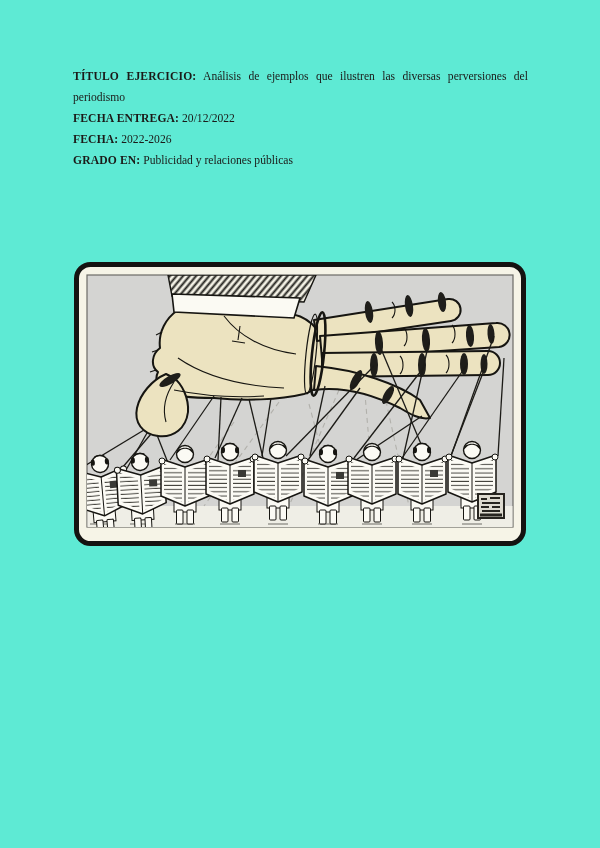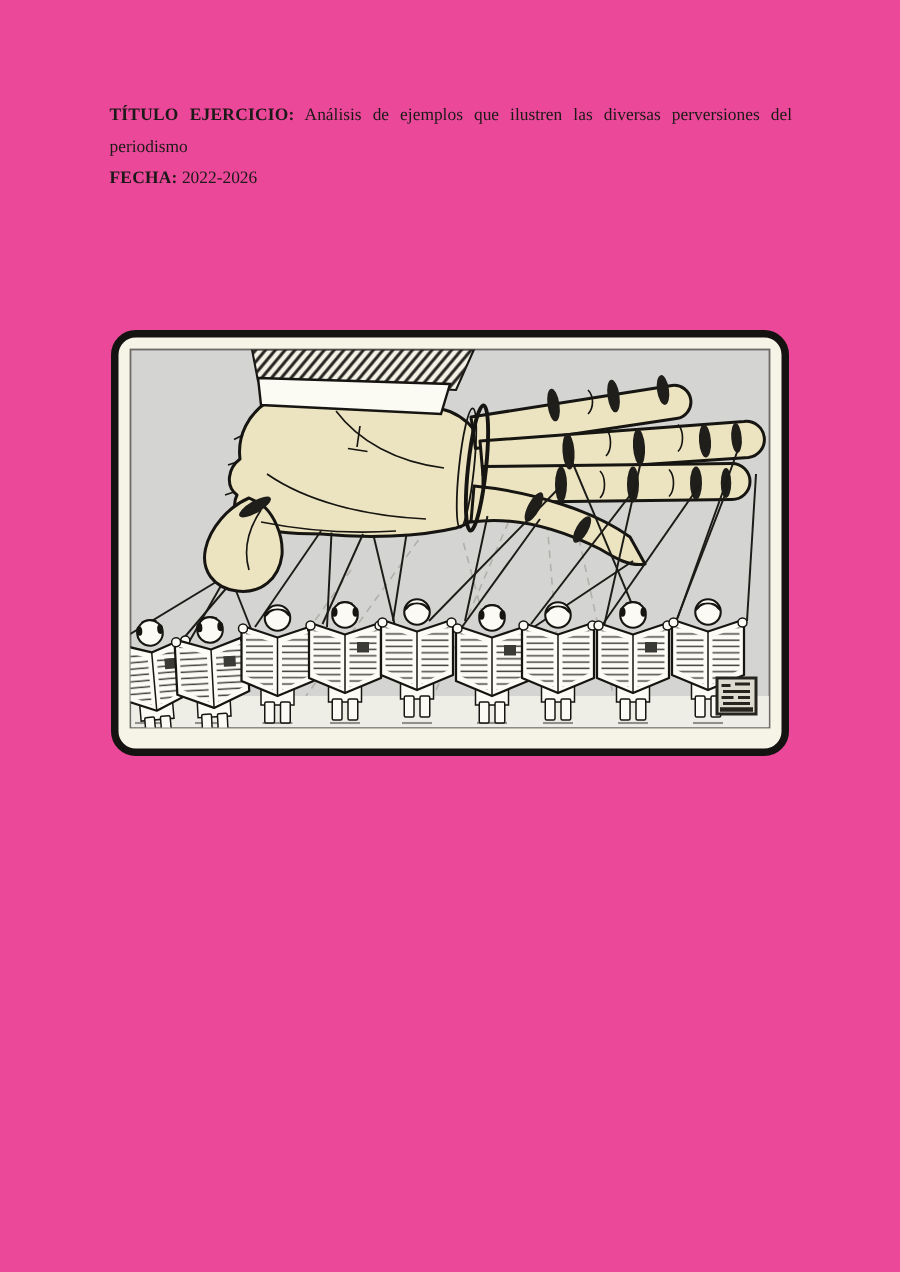--- a/index.html
+++ b/index.html
@@ -1,39 +1,41 @@
 <!DOCTYPE html>
 <html><head>
 <meta charset="utf-8">
 <style>
   html,body{margin:0;padding:0;}
   body{
     width:600px;height:848px;background:#ffffff;overflow:hidden;
     font-family:"Liberation Serif", serif;color:#1b1a18;
   }
-  .page{width:600px;height:848px;position:relative;background:#ec4899;}
+  .page{width:600px;height:848px;position:relative;background:#5eead4;}
   .doc-text{
     padding:66px 72px 0 73px;
     font-size:11.6px;line-height:21px;text-align:justify;
   }
   .doc-text p{margin:0;}
   .fld-label{font-weight:bold;letter-spacing:.15px;}
   figure.cartoon{
     margin:91px 0 0 74px;padding:0;width:452px;height:284px;
   }
   figure.cartoon svg{display:block;}
 </style>
 </head>
 <body>
 
 <div class="page">
 
   <section class="doc-text">
     <p><span class="fld-label">TÍTULO EJERCICIO:</span> <span>Análisis de ejemplos que ilustren las diversas perversiones del periodismo</span></p>
+    <p><span class="fld-label">FECHA ENTREGA:</span> <span>20/12/2022</span></p>
     <p><span class="fld-label">FECHA:</span> <span>2022-2026</span></p>
+    <p><span class="fld-label">GRADO EN:</span> <span>Publicidad y relaciones públicas</span></p>
   </section>
 
   <figure class="cartoon" role="img" aria-label="Editorial cartoon: a giant shirt-cuffed hand with marionette strings tied around its fingers and thumb controls a row of nine people, each absorbed in an open newspaper.">
     <svg width="452" height="284" viewBox="0 0 452 284" xmlns="http://www.w3.org/2000/svg">
       <defs>
         <clipPath id="innerClip">
             <rect x="13" y="13" width="426" height="252"></rect>
           </clipPath>
         <pattern id="np" patternUnits="userSpaceOnUse" width="5" height="4.2">
           <path d="M0,2 H5" stroke="#45443e" stroke-width="1" fill="none"></path>

